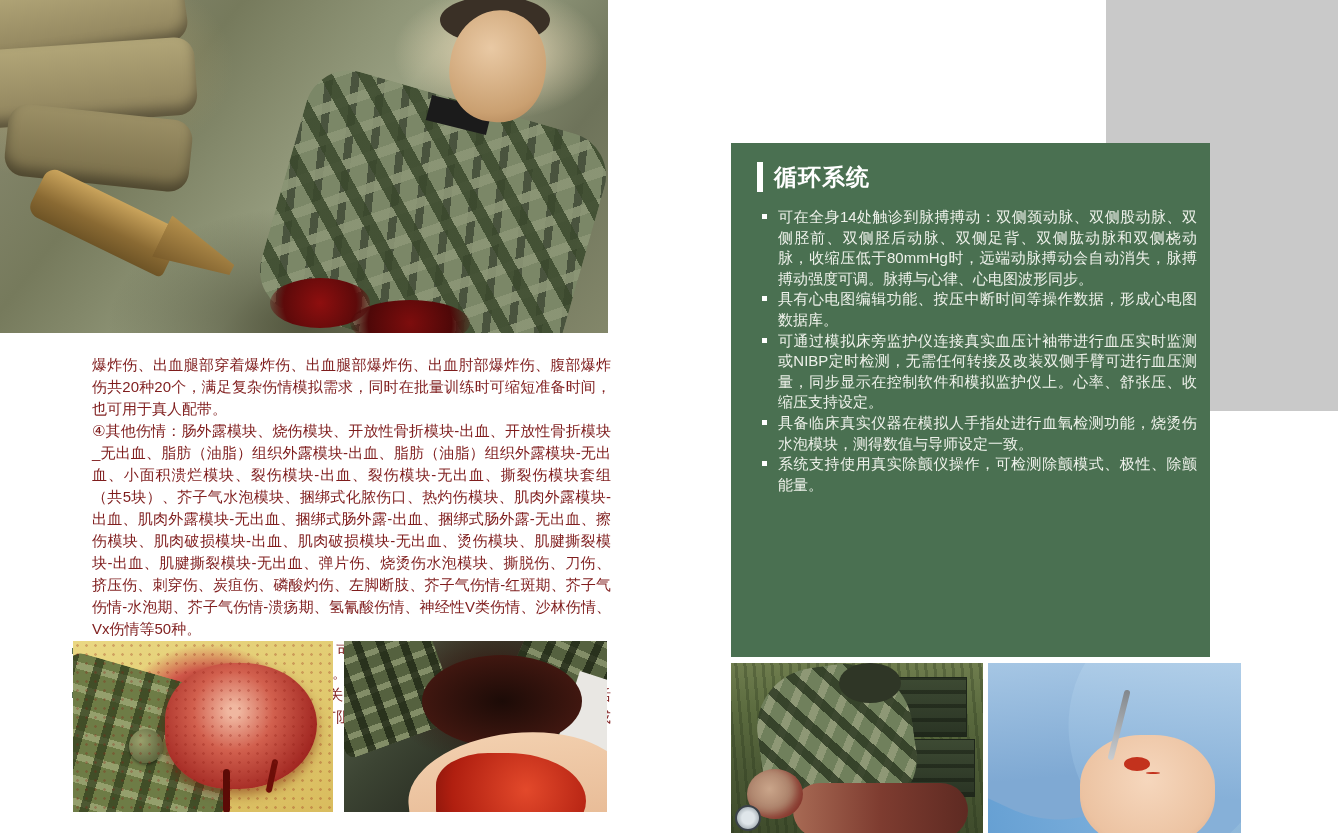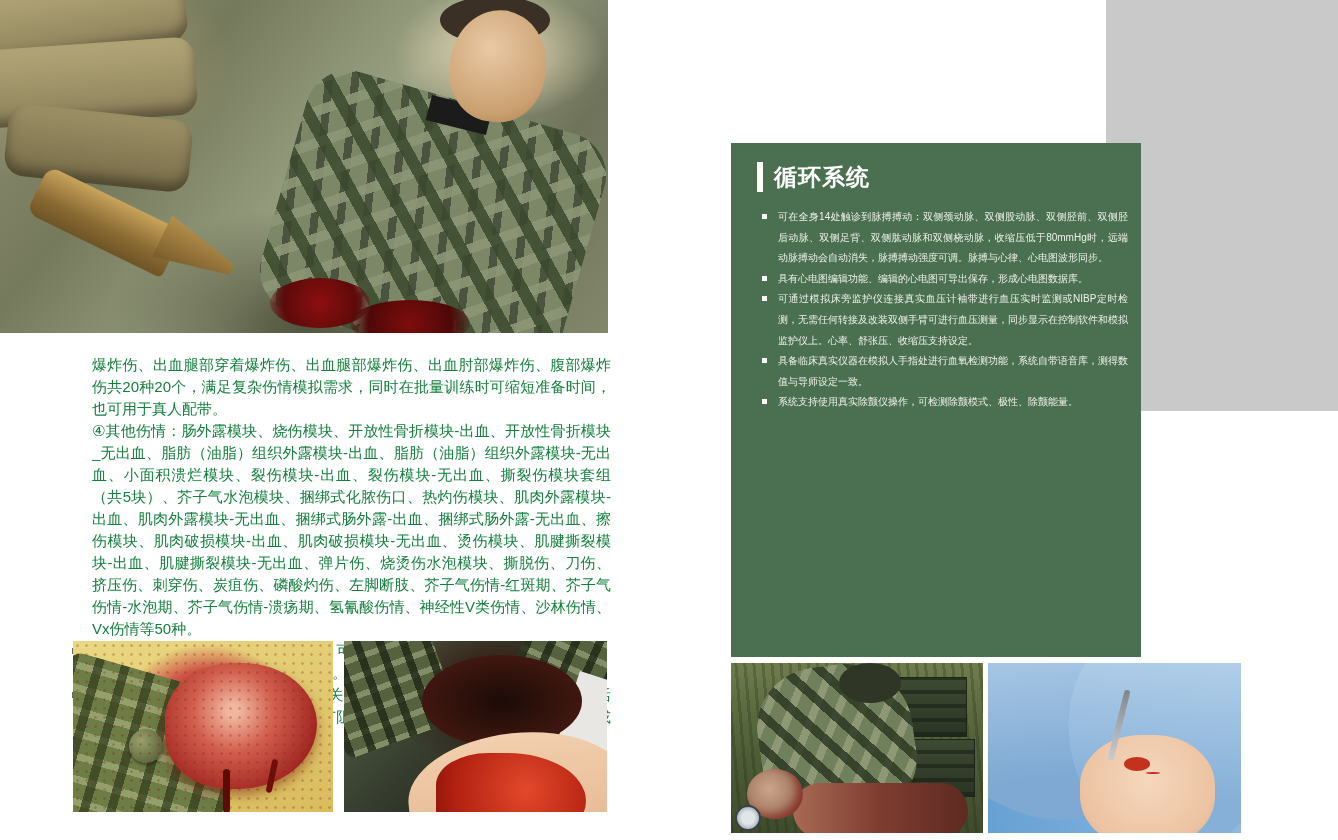--- a/index.html
+++ b/index.html
@@ -39,21 +39,21 @@
          repeating-linear-gradient(-35deg, rgba(140,150,118,.9) 0 10px, rgba(140,150,118,0) 10px 30px),
          repeating-linear-gradient(80deg, rgba(33,41,28,.55) 0 8px, rgba(33,41,28,0) 8px 26px);}
   .name-patch{position:absolute;right:118px;top:102px;width:62px;height:26px;background:#1b1b1b;transform:rotate(14deg);}
   .wound{position:absolute;border-radius:50%;}
   .w1{left:270px;top:278px;width:100px;height:50px;
       background:radial-gradient(circle,#8e0f0f,#5d0a0a 65%,rgba(93,10,10,0) 100%);}
   .w2{left:350px;top:300px;width:120px;height:46px;
       background:radial-gradient(circle,#7d0d0d,#4e0808 65%,rgba(78,8,8,0) 100%);}
 
   
-  .left-text{position:absolute;left:92px;top:354px;width:519px;color:#15803d;
+  .left-text{position:absolute;left:92px;top:354px;width:519px;color:#7f1d1d;
       font-size:15px;line-height:22px;text-align:justify;}
   .left-text p{margin:0;}
   .bullet-item{position:relative;}
   .bullet-item::before{content:"";position:absolute;left:-20px;top:8px;width:6px;height:6px;background:#5d7156;}
 
   
   .photoA{left:73px;top:641px;width:260px;height:171px;
      background:
        radial-gradient(120px 95px at 52% 42%, #b2332a 0%, #d0584a 45%, rgba(208,88,74,0) 72%),
        radial-gradient(95px 72px at 50% 38%, #e79b86 0%, rgba(231,155,134,0) 60%),
@@ -85,27 +85,27 @@
   .cfTR{right:-24px;top:-10px;width:130px;height:150px;transform:rotate(24deg);}
   .white-sliver{position:absolute;right:-36px;top:40px;width:90px;height:160px;background:#e9e7e3;transform:rotate(18deg);}
   .dark-cavity{position:absolute;left:78px;top:14px;width:160px;height:92px;border-radius:50%;
      background:radial-gradient(#1c0b07,#401710 70%,rgba(64,23,16,0));}
   .pale-skin{position:absolute;left:64px;top:92px;width:220px;height:120px;border-radius:50% 50% 40% 40%;
      transform:rotate(-6deg);background:linear-gradient(180deg,#f2cfae,#e5b690);}
   .blood-pool{position:absolute;left:92px;top:112px;width:150px;height:92px;border-radius:40% 60% 55% 45%;
      background:radial-gradient(circle at 60% 40%, #e3492b, #b01f10 70%, #7e130a);}
 
   
-  .panel{position:absolute;left:731px;top:143px;width:410px;height:514px;background:#4a7051;
+  .panel{position:absolute;left:731px;top:143px;width:479px;height:514px;background:#4a7051;
      box-sizing:border-box;padding:16px 13px 8px 26px;color:#eef1ea;}
   .panel-title-row{display:flex;align-items:center;margin:2px 0 14px 0;height:32px;}
   .title-accent{width:6px;height:30px;background:#ffffff;margin-right:11px;}
   .panel-title{font-size:23px;font-weight:bold;letter-spacing:1px;color:#ffffff;}
   .panel-list{list-style:none;margin:0;padding:0 0 0 21px;}
-  .panel-list li{position:relative;font-size:10px;line-height:20.6px;text-align:justify;}
+  .panel-list li{position:relative;font-size:15px;line-height:20.6px;text-align:justify;}
   .panel-list li::before{content:"";position:absolute;left:-16px;top:7px;width:5px;height:5px;background:#ffffff;}
 
   
   .photoC{left:731px;top:663px;width:252px;height:170px;
      background:
        repeating-linear-gradient(85deg, rgba(30,42,20,.25) 0 3px, rgba(30,42,20,0) 3px 9px),
        linear-gradient(180deg,#6f7d4e 0%,#5a6a3e 30%,#4c5a35 60%,#3f4c2c 100%);}
   .crate{position:absolute;border:1px solid #1e261a;
      background:
        repeating-linear-gradient(0deg, rgba(20,26,16,.5) 0 4px, rgba(20,26,16,0) 4px 14px),
@@ -187,23 +187,23 @@
     <div class="blood-pool"></div>
   </div>
 
   <section class="panel">
     <div class="panel-title-row">
       <div class="title-accent"></div>
       <h2 class="panel-title" style="margin:0;">循环系统</h2>
     </div>
     <ul class="panel-list">
       <li>可在全身14处触诊到脉搏搏动：双侧颈动脉、双侧股动脉、双侧胫前、双侧胫后动脉、双侧足背、双侧肱动脉和双侧桡动脉，收缩压低于80mmHg时，远端动脉搏动会自动消失，脉搏搏动强度可调。脉搏与心律、心电图波形同步。</li>
-      <li>具有心电图编辑功能、编辑的心电图可导出保存，形成心电图数据库。</li>
+      <li>具有心电图编辑功能、按压中断时间等操作数据，形成心电图数据库。</li>
       <li>可通过模拟床旁监护仪连接真实血压计袖带进行血压实时监测或NIBP定时检测，无需任何转接及改装双侧手臂可进行血压测量，同步显示在控制软件和模拟监护仪上。心率、舒张压、收缩压支持设定。</li>
-      <li>具备临床真实仪器在模拟人手指处进行血氧检测功能，系统自带语音库，测得数值与导师设定一致。</li>
+      <li>具备临床真实仪器在模拟人手指处进行血氧检测功能，烧烫伤水泡模块，测得数值与导师设定一致。</li>
       <li>系统支持使用真实除颤仪操作，可检测除颤模式、极性、除颤能量。</li>
     </ul>
   </section>
 
   <div class="photo photoC" aria-label="野外战场救护训练照片：军医为模拟伤员处置，旁有军用物资箱">
     <div class="crate crate1"></div>
     <div class="crate crate2"></div>
     <div class="medic"></div>
     <div class="helmet"></div>
     <div class="casualty-torso"></div>

